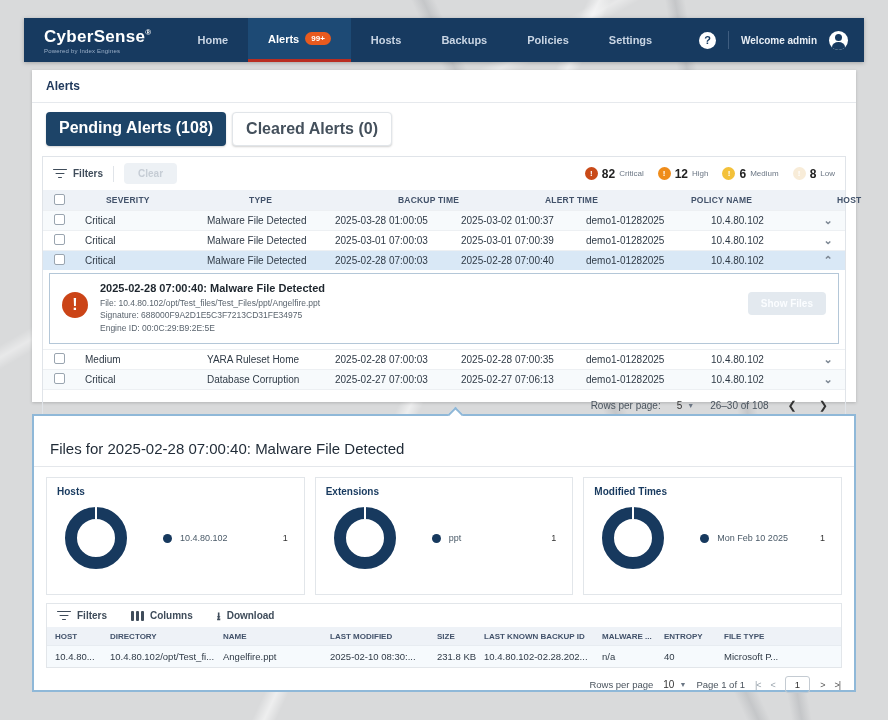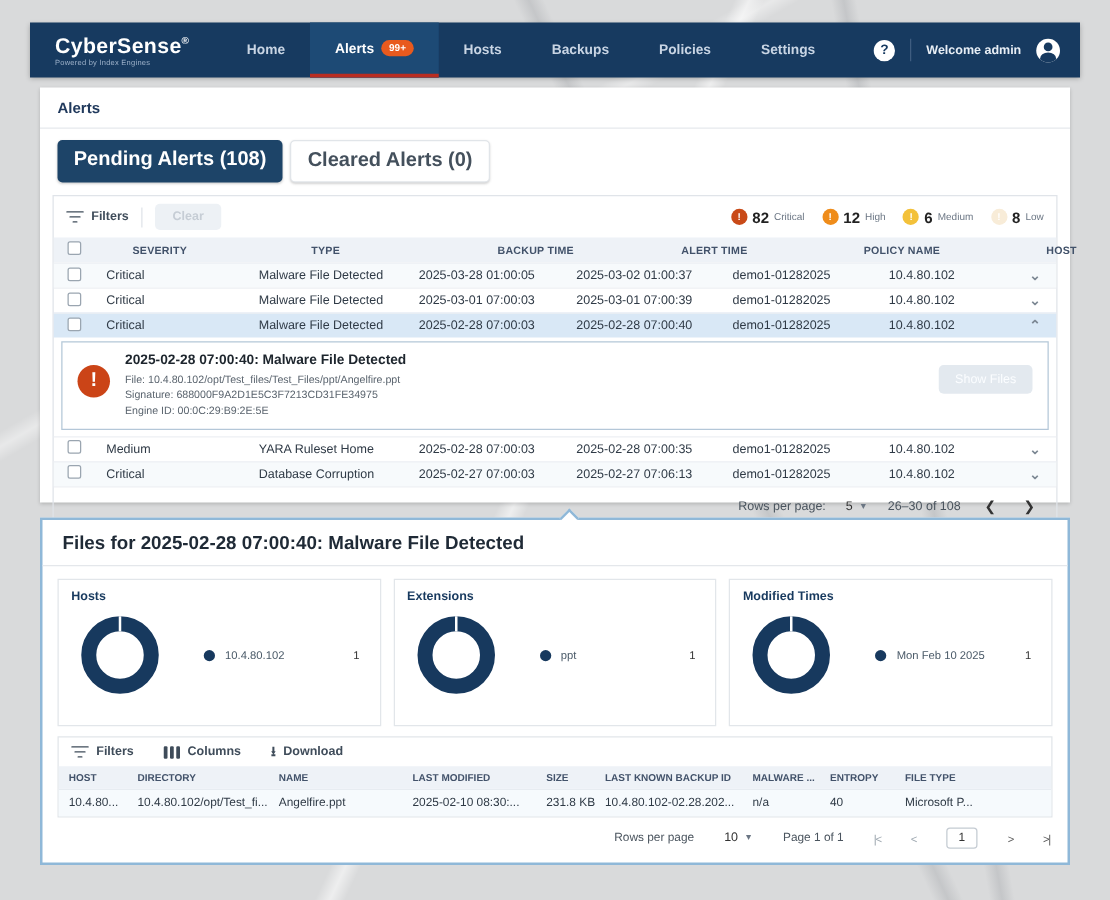--- a/index.html
+++ b/index.html
@@ -83,34 +83,34 @@
   .chev { color:#7c8793; font-size:11px; font-weight:bold; text-align:center; display:block; }
 
   .detail-box { margin:3px 6px 5px; border:1px solid #b4c7d8; padding:8px 10px 9px 12px;
     display:flex; gap:12px; position:relative; min-height:62px; }
   .warn-icon { width:26px; height:26px; border-radius:50%; background:#cb4417; color:#fff;
     font-size:16px; font-weight:bold; display:flex; align-items:center; justify-content:center;
     flex:none; margin-top:10px; }
   .detail-title { font-size:11px; font-weight:bold; color:#1d252d; margin-bottom:3px; }
   .detail-line { font-size:8.5px; color:#5a646e; line-height:1.45; }
   .show-files-btn { position:absolute; right:12px; top:18px; background:#e3e9ef; color:#fbfdff;
-    font-size:10px; font-weight:normal; border:none; border-radius:4px; padding:6px 13px; }
+    font-size:10px; font-weight:bold; border:none; border-radius:4px; padding:6px 13px; }
 
   .apagination { display:flex; justify-content:flex-end; align-items:center; gap:16px;
     padding:9px 14px; border-top:1px solid #edf0f3; font-size:10px; color:#4a545e; }
   .rpp-select { display:flex; align-items:center; gap:5px; cursor:pointer; font-size:10px; color:#333; }
   .caret-down { font-size:7px; color:#6b7684; }
   .pg-chev { font-size:11px; color:#333; cursor:pointer; padding:0 3px; }
 
   
   .files-panel { position:absolute; left:32px; top:414px; width:824px; height:278px;
     background:#fff; border:2px solid #8fb8d8; }
   .files-notch { position:absolute; top:-7px; left:416px; width:11px; height:11px; background:#fff;
     border-left:2px solid #8fb8d8; border-top:2px solid #8fb8d8; transform:rotate(45deg); }
-  .files-title { font-size:15px; font-weight:bold; color:#1f2a36; padding:10px 16px 9px;
+  .files-title { font-size:15px; font-weight:normal; color:#1f2a36; padding:24px 16px 9px;
     border-bottom:1px solid #e4e7eb; }
   .charts-row { display:flex; gap:10px; margin:10px 12px 8px; }
   .chart-card { flex:1; border:1px solid #e2e6ea; height:118px; padding:8px 10px; position:relative; }
   .chart-title { font-size:10px; font-weight:bold; color:#17395e; }
   .chart-body { display:flex; align-items:center; margin-top:10px; }
   .donut-wrap { position:relative; width:62px; height:62px; margin-left:8px; flex:none; }
   .donut { width:62px; height:62px; border-radius:50%; border:12px solid #17395e; }
   .donut-gap { position:absolute; top:0; left:50%; transform:translateX(-50%);
     width:2px; height:12px; background:#fff; }
   .legend { flex:1; display:flex; align-items:center; margin-left:36px; padding-right:6px; }
@@ -119,21 +119,21 @@
   .legend-value { margin-left:auto; font-size:9px; color:#333; }
 
   .ftable-wrap { margin:0 12px; border:1px solid #e2e6ea; }
   .ftoolbar { display:flex; align-items:center; gap:24px; padding:6px 10px; }
   .fgrid { display:grid;
     grid-template-columns:55px 113px 107px 107px 47px 118px 62px 60px 1fr;
     align-items:center; padding-left:8px; }
   .fhead { background:#eef2f7; height:18px; }
   .fhead .hcell { font-size:8px; font-weight:bold; color:#42526a; }
   .frow { height:22px; border-top:1px solid #e7ecf1; background:#f6fafd; font-size:9.5px; color:#2f3a46; }
-  .fpagination { display:flex; justify-content:flex-end; align-items:center; gap:24px;
+  .fpagination { display:flex; justify-content:flex-end; align-items:center; gap:10px;
     padding:8px 14px 0; font-size:9.5px; color:#4a545e; }
   .page-box { border:1px solid #c4cbd2; border-radius:3px; padding:2px 9px; font-size:9.5px; color:#333; }
   .pg-icon { color:#9aa4ad; font-size:9px; letter-spacing:-1px; cursor:pointer; }
   .pg-icon.dark { color:#555; }
 
   .icon-filter { display:inline-block; width:14px; height:10px; position:relative; }
   .icon-filter span { position:absolute; left:50%; transform:translateX(-50%); height:1.5px; background:#3f4c5a; border-radius:1px; }
   .icon-filter span:nth-child(1){ top:0; width:14px; }
   .icon-filter span:nth-child(2){ top:4px; width:9px; }
   .icon-filter span:nth-child(3){ top:8px; width:4px; }

